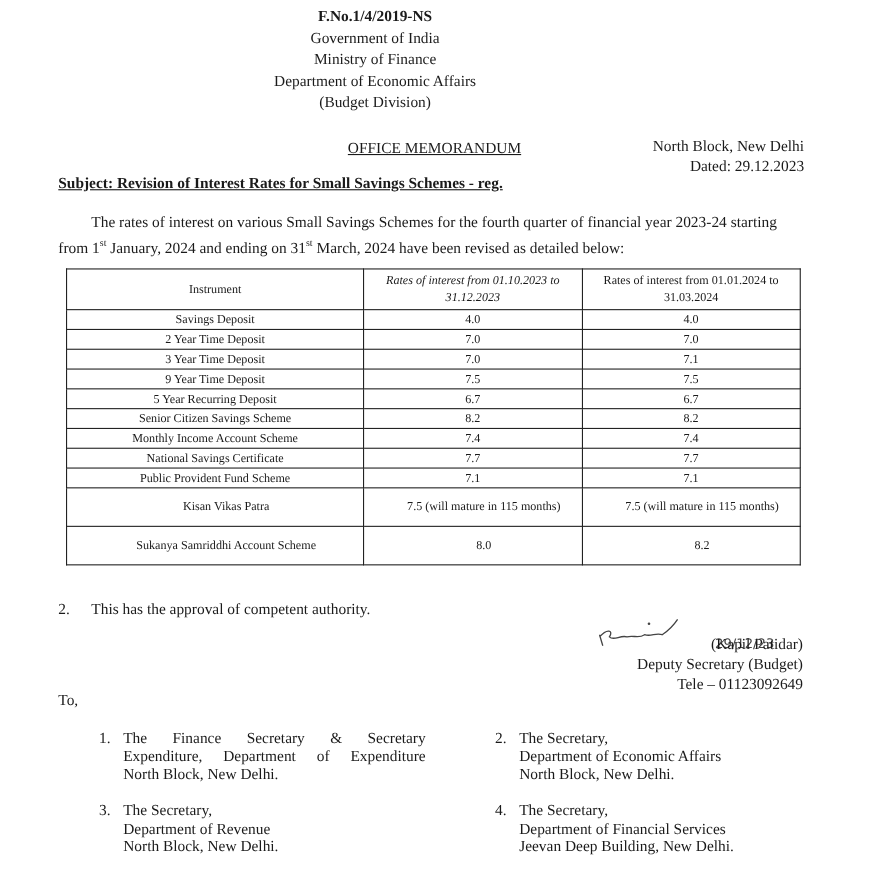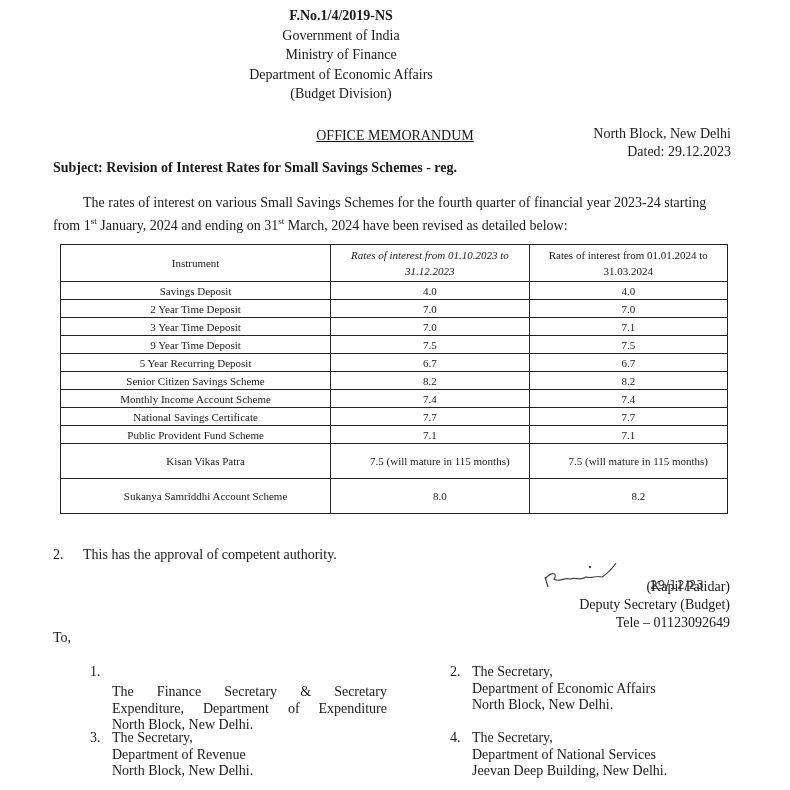--- a/index.html
+++ b/index.html
@@ -4,21 +4,21 @@
 <style>
   html, body { margin:0; padding:0; background:#ffffff; }
   body { width:790px; height:790px; position:relative; overflow:hidden;
          font-family:"Liberation Serif", "DejaVu Serif", serif; color:#1a1a1a; font-size:13.5px; }
   .abs { position:absolute; }
   .center { text-align:center; }
   .hdr { left:0; width:682px; top:6px; line-height:19.5px; font-size:14px; }
   .hdr .fno { font-weight:bold; }
   .place { right:59px; top:97px; text-align:right; line-height:18px; font-size:14px;margin-top:28px; }
   .memo { left:0; width:790px; top:128px; font-weight:normal; text-decoration:underline; font-size:14px; }
-  .subject { left:53px; top:160px; font-weight:bold; font-size:14px; }
+  .subject { left:53px; top:160px; font-weight:bold; text-decoration:underline; font-size:14px; }
   .para { left:53px; top:194px; width:680px; line-height:18px; font-size:14px; text-indent:30px; }
   .para sup { font-size:9px; }
   table.rates { position:absolute; left:60px; top:244px; width:668px; border-collapse:collapse; font-size:11px; }
   table.rates td, table.rates th { border:1px solid #222; text-align:center; font-weight:normal; padding:0 4px; line-height:16px; }
   table.rates th { height:36px; }
   table.rates td { height:17px; }
   table.rates tr.tall td { height:34px;padding-left:24px; }
   .c1 { width:262px; } .c2 { width:190px;font-style:italic; } .c3 { width:190px; }
   .approval { left:53px; top:547px; font-size:14px; }
   .approval .num { display:inline-block; width:30px; }
@@ -134,21 +134,21 @@
 <div class="abs signer">
   <div>(Kapil Patidar)</div>
   <div>Deputy Secretary (Budget)</div>
   <div>Tele – 01123092649</div>
 </div>
 
 <div class="abs to">To,</div>
 
 <div class="abs addr" style="left:90px; top:664px; width:300px;">
   <span class="n">1.</span>
-  <div class="t" style="width:275px;margin-top:20px;">
+  <div class="t" style="width:275px;">
     <div class="justify">The Finance Secretary &amp; Secretary</div>
     <div class="justify">Expenditure, Department of Expenditure</div>
     <div>North Block, New Delhi.</div>
   </div>
 </div>
 
 <div class="abs addr" style="left:450px; top:664px; width:300px;">
   <span class="n">2.</span>
   <div class="t">
     <div>The Secretary,</div>
@@ -163,16 +163,16 @@
     <div>The Secretary,</div>
     <div>Department of Revenue</div>
     <div>North Block, New Delhi.</div>
   </div>
 </div>
 
 <div class="abs addr" style="left:450px; top:730px; width:320px;">
   <span class="n">4.</span>
   <div class="t">
     <div>The Secretary,</div>
-    <div>Department of National Services</div>
+    <div>Department of Financial Services</div>
     <div>Jeevan Deep Building, New Delhi.</div>
   </div>
 </div>
 
 </body></html>

